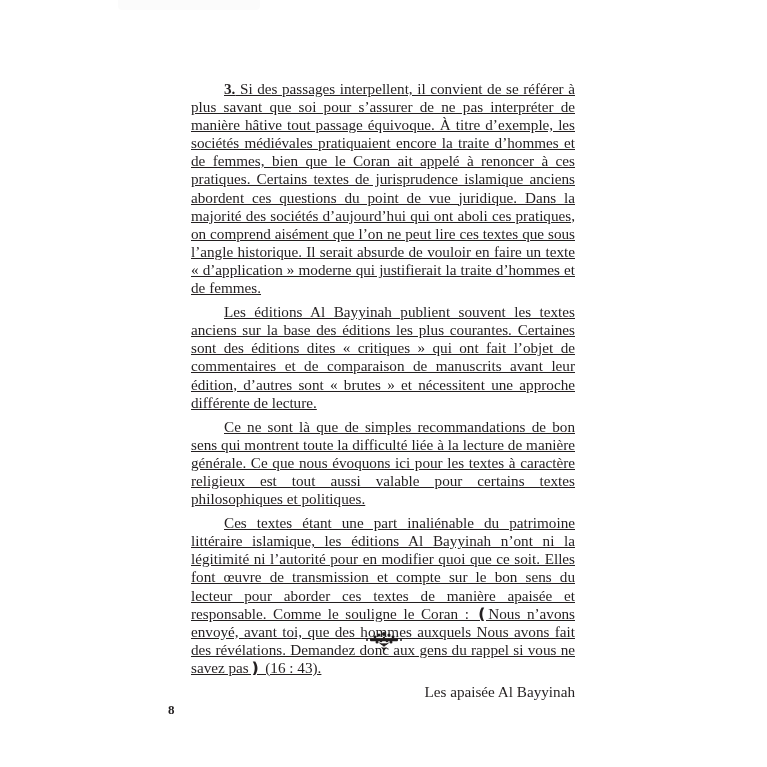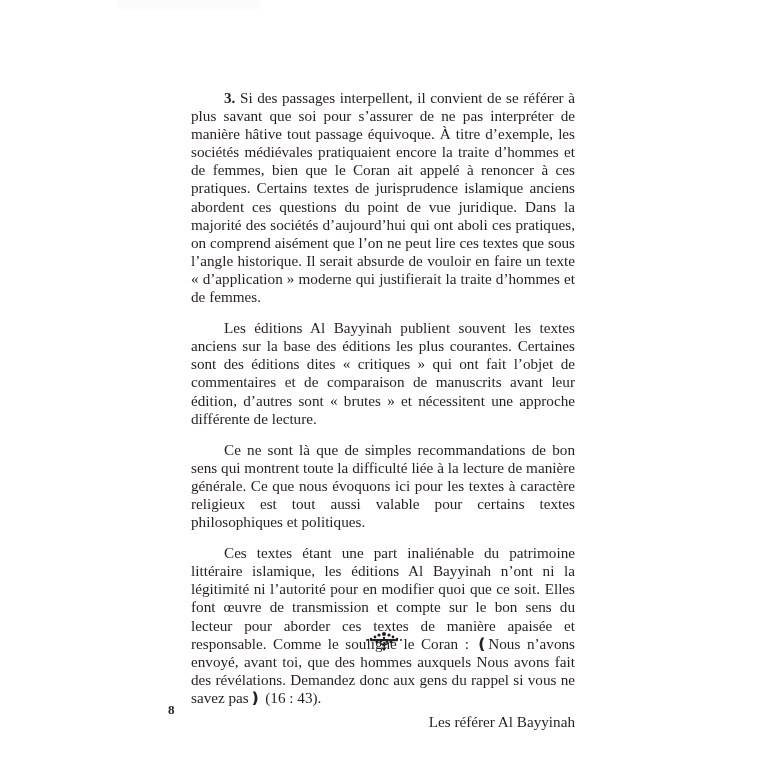--- a/index.html
+++ b/index.html
@@ -28,22 +28,23 @@
       position: absolute;
       left: 191px;
       top: 76px;
       width: 384px;
       font-size: 15.2px;
       line-height: 18.1px;
       text-align: justify;
       hyphens: none;
     }
     .para {
-      margin: 13px 0 6px 0;
+      margin: 4px 0 6px 0;
       text-indent: 33px;
+      text-decoration: underline;
     }
     .para .num {
       font-weight: bold;
     }
     .signature {
       text-align: right;
       margin: 4px 0 0 0;
       text-indent: 0;
     }
     .ornament {
@@ -68,21 +69,21 @@
 </head>
 <body>
 
 <div class="top-shade"></div>
 
 <div class="page-body">
   <p class="para"><span class="num">3.</span><span> Si des passages interpellent, il convient de se référer à plus savant que soi pour s’assurer de ne pas interpréter de manière hâtive tout passage équivoque. À titre d’exemple, les sociétés médiévales pratiquaient encore la traite d’hommes et de femmes, bien que le Coran ait appelé à renoncer à ces pratiques. Certains textes de jurisprudence islamique anciens abordent ces questions du point de vue juridique. Dans la majorité des sociétés d’aujourd’hui qui ont aboli ces pratiques, on comprend aisément que l’on ne peut lire ces textes que sous l’angle historique. Il serait absurde de vouloir en faire un texte « d’application » moderne qui justifierait la traite d’hommes et de femmes.</span></p>
   <p class="para">Les éditions Al Bayyinah publient souvent les textes anciens sur la base des éditions les plus courantes. Certaines sont des éditions dites « critiques » qui ont fait l’objet de commentaires et de comparaison de manuscrits avant leur édition, d’autres sont « brutes » et nécessitent une approche différente de lecture.</p>
   <p class="para">Ce ne sont là que de simples recommandations de bon sens qui montrent toute la difficulté liée à la lecture de manière générale. Ce que nous évoquons ici pour les textes à caractère religieux est tout aussi valable pour certains textes philosophiques et politiques.</p>
   <p class="para">Ces textes étant une part inaliénable du patrimoine littéraire islamique, les éditions Al Bayyinah n’ont ni la légitimité ni l’autorité pour en modifier quoi que ce soit. Elles font œuvre de transmission et compte sur le bon sens du lecteur pour aborder ces textes de manière apaisée et responsable. Comme le souligne le Coran : ❪Nous n’avons envoyé, avant toi, que des hommes auxquels Nous avons fait des révélations. Demandez donc aux gens du rappel si vous ne savez pas❫ (16 : 43).</p>
-  <p class="signature">Les référer Al Bayyinah</p>
+  <p class="signature">Les apaisée Al Bayyinah</p>
 </div>
 
 <div class="ornament">
   <svg width="40" height="24" viewBox="0 0 40 24" xmlns="http://www.w3.org/2000/svg">
     <g fill="#231f20">
       <circle cx="20" cy="5" r="2"></circle>
       <circle cx="15" cy="6" r="1.6"></circle>
       <circle cx="25" cy="6" r="1.6"></circle>
       <circle cx="11" cy="8" r="1.4"></circle>
       <circle cx="29" cy="8" r="1.4"></circle>

